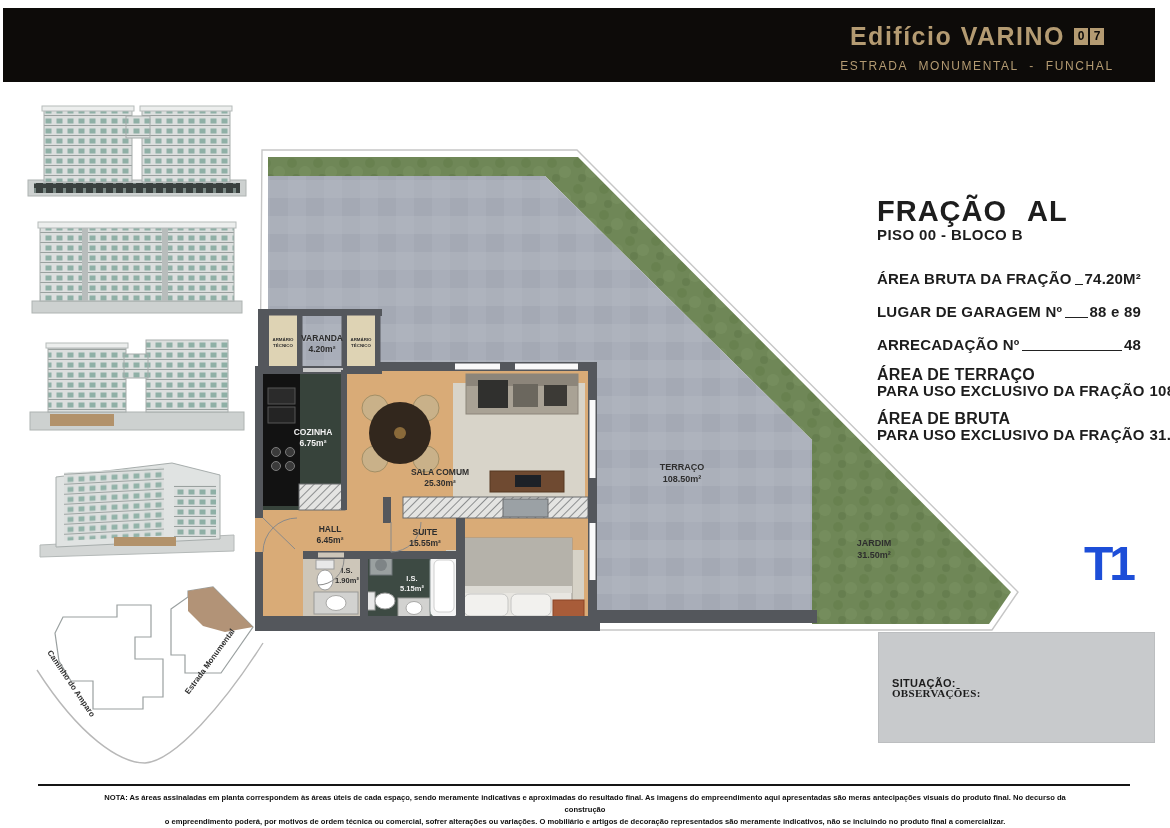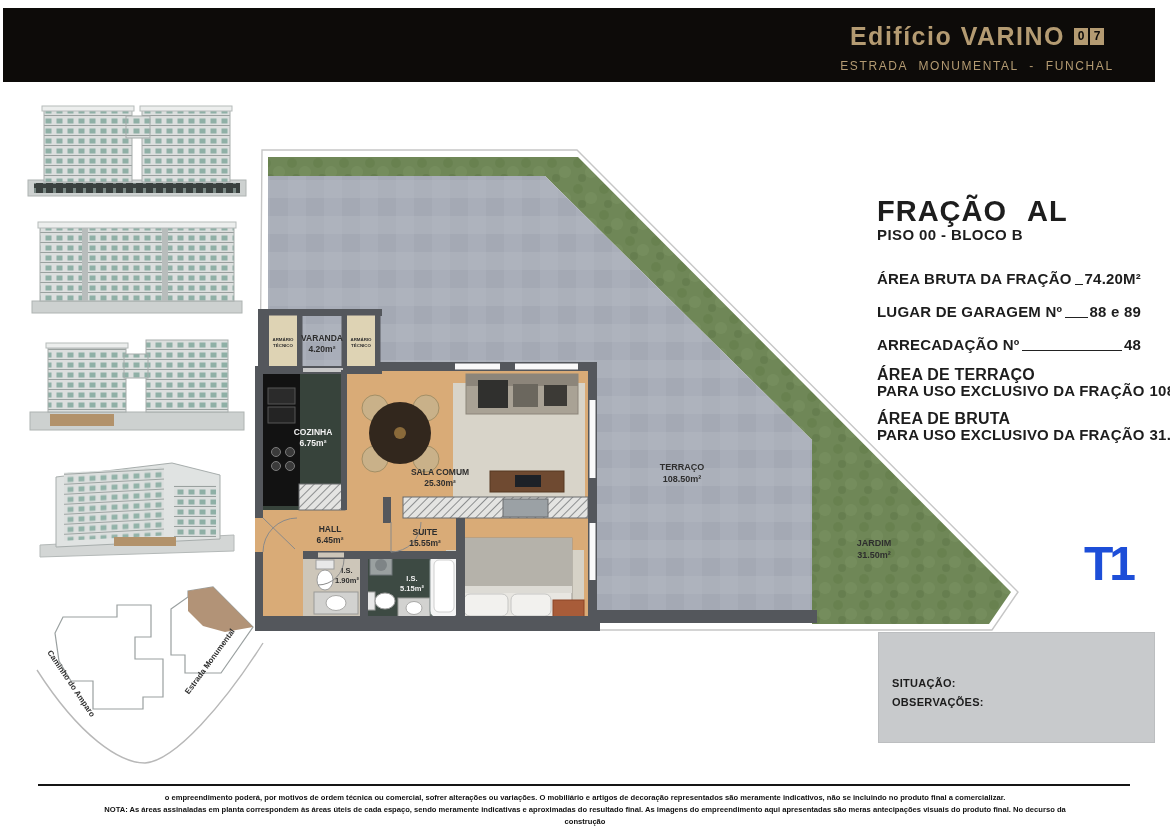--- a/index.html
+++ b/index.html
@@ -32,21 +32,21 @@
   .detail-top{position:absolute;left:0;font-size:16px;font-weight:700;letter-spacing:.2px;}
 
   .typology{position:absolute;left:1084px;top:508px;font-size:48px;font-weight:900;
       letter-spacing:-4px;color:#1d4ed8;margin-top:28px;}
 
   
   .info-box{position:absolute;left:878px;top:632px;width:277px;height:111px;background:#c8cacc;
       border:1px solid #bcbec0;box-sizing:border-box;}
   .info-box .lbl{position:absolute;left:13px;font-size:11px;font-weight:700;color:#1c1c1c;letter-spacing:.3px;}
   .lbl-situacao{top:9px;margin-top:35px;}
-  .lbl-observacoes{top:63px;}
+  .lbl-observacoes{top:54px;font-family:Liberation Serif, serif;}
 
   
   .plan{position:absolute;left:0;top:0;}
 
   
   .siteplan{position:absolute;left:25px;top:585px;}
 
   
   .divider{position:absolute;left:38px;top:784px;width:1092px;height:2px;background:#151515;}
   .note{position:absolute;left:85px;top:792px;width:1000px;text-align:center;
@@ -302,17 +302,17 @@
     <path d="M 12,85 C 55,152 95,178 120,178 C 150,176 200,118 238,58" fill="none" stroke="#b8b8b8" stroke-width="1.4"></path>
     <polygon points="38,32 92,32 92,20 126,20 126,52 110,52 110,74 138,74 138,112 118,112 118,124 68,124 68,96 46,96 34,76 30,48" fill="#ffffff" stroke="#9aa0a0" stroke-width="1.2"></polygon>
     <path d="M 146,24 L 163,12 L 163,6 L 188,2 L 228,42 L 196,88 L 160,88 L 160,70 L 146,70 Z" fill="#ffffff" stroke="#9aa0a0" stroke-width="1.2"></path>
     <path d="M 163,6 L 188,2 L 228,42 L 200,47 L 178,41 L 163,26 Z" fill="#b29377"></path>
     <text transform="translate(44,100) rotate(56)" text-anchor="middle" font-size="8" font-weight="bold" fill="#2d2d2d">Caminho do Amparo</text>
     <text transform="translate(187,78) rotate(-54)" text-anchor="middle" font-size="8" font-weight="bold" fill="#2d2d2d">Estrada Monumental</text>
   </svg>
 
   <div class="divider"></div>
   <div class="note">
+    <div>NOTA: As áreas assinaladas em planta correspondem às áreas úteis de cada espaço, sendo meramente indicativas e aproximadas do resultado final.  As imagens do empreendimento aqui apresentadas são meras antecipações visuais do produto final. No decurso da construção</div>
     <div>o empreendimento poderá, por motivos de ordem técnica ou comercial, sofrer alterações ou variações. O mobiliário e artigos de decoração representados são meramente indicativos, não se incluindo no produto final a comercializar.</div>
-    <div>NOTA: As áreas assinaladas em planta correspondem às áreas úteis de cada espaço, sendo meramente indicativas e aproximadas do resultado final.  As imagens do empreendimento aqui apresentadas são meras antecipações visuais do produto final. No decurso da construção</div>
   </div>
 
 </div>
 
 </body></html>

